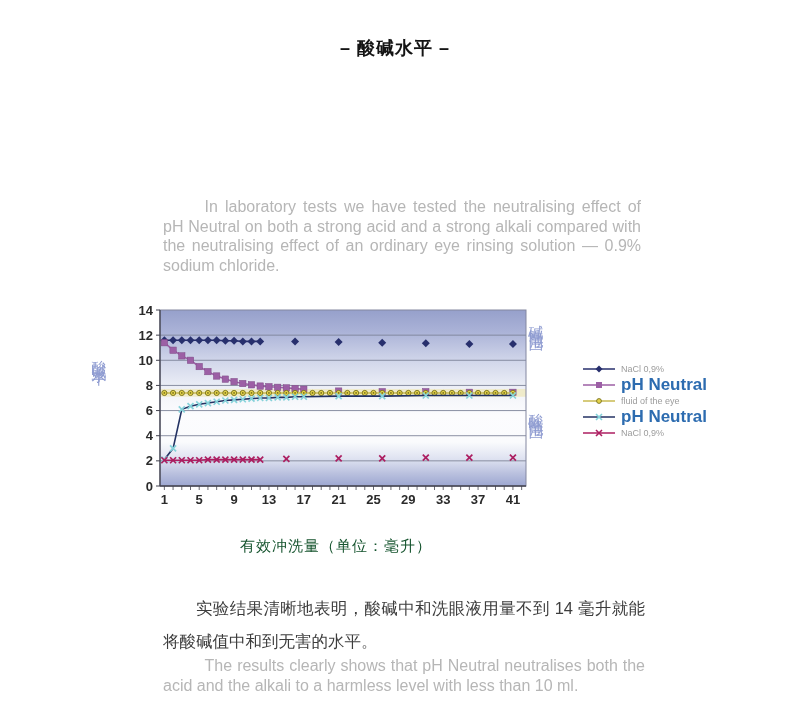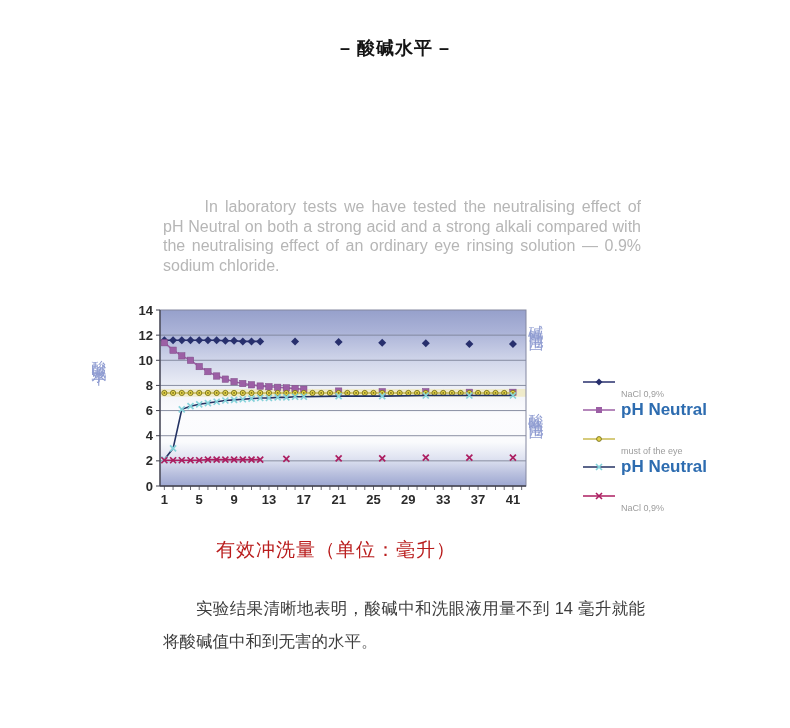--- a/index.html
+++ b/index.html
@@ -21,25 +21,25 @@
   .chart-svg{position:absolute;left:130px;top:298px;}
   .v-label{
     position:absolute;writing-mode:vertical-rl;text-orientation:upright;
     font-size:15px;color:#8f9cd1;letter-spacing:4px;line-height:18px;
   }
   .y-axis-title{left:90px;top:348px;}
   .alk-label{left:527px;top:313px;}
   .acid-label{left:527px;top:401px;}
   .x-caption{
     position:absolute;top:537px;left:0;width:672px;text-align:center;
-    font-size:19px;color:#b91c1c;letter-spacing:1px;
+    font-size:15px;color:#14532d;letter-spacing:1px;
   }
   .legend{position:absolute;left:583px;top:363px;}
   .legend-row{display:flex;align-items:center;gap:6px;margin:1px 0;}
-  .legend-row .txt.gray{font-size:9px;color:#9c9c9c;margin-top:25px;}
+  .legend-row .txt.gray{font-size:9px;color:#9c9c9c;}
   .legend-row .txt.blue{font-size:17px;font-weight:700;color:#2d6cb0;}
 </style>
 </head>
 <body>
 
 <div class="page">
 
   <h1 class="title">– 酸碱水平 –</h1>
 
   <p class="para en p-intro-en">In laboratory tests we have tested the neutralising effect of pH Neutral on both a strong acid and a strong alkali compared with the neutralising effect of an ordinary eye rinsing solution — 0.9% sodium chloride.</p>
@@ -371,21 +371,21 @@
         </svg>
         <span class="txt blue">pH Neutral</span>
       </div>
       <div class="legend-row">
         <svg width="32" height="10">
           <line x1="0" y1="5" x2="32" y2="5" stroke="#c9ba50" stroke-width="1.5"></line>
           <g>
             <circle cx="16" cy="5" r="2.4" fill="#e6d44a" stroke="#77701f" stroke-width="0.9"></circle>
           </g>
         </svg>
-        <span class="txt gray">must of the eye</span>
+        <span class="txt gray">fluid of the eye</span>
       </div>
       <div class="legend-row">
         <svg width="32" height="10">
           <line x1="0" y1="5" x2="32" y2="5" stroke="#233263" stroke-width="1.5"></line>
           <g>
             <path d="M 13 2 L 19 8 M 13 8 L 19 2" stroke="#85d2da" stroke-width="1.6" fill="none"></path>
           </g>
         </svg>
         <span class="txt blue">pH Neutral</span>
       </div>
@@ -396,14 +396,15 @@
             <path d="M 13 2 L 19 8 M 13 8 L 19 2" stroke="#ac1e61" stroke-width="1.6" fill="none"></path>
           </g>
         </svg>
         <span class="txt gray">NaCl 0,9%</span>
       </div>
     </div>
 
   <div class="x-caption">有效冲洗量（单位：毫升）</div>
 
   <p class="para cn p-result-cn">实验结果清晰地表明，酸碱中和洗眼液用量不到 14 毫升就能将酸碱值中和到无害的水平。</p>
+  <p class="para en p-result-en">The results clearly shows that pH Neutral neutralises both the acid and the alkali to a harmless level with less than 10 ml.</p>
 
 </div>
 
 </body></html>

